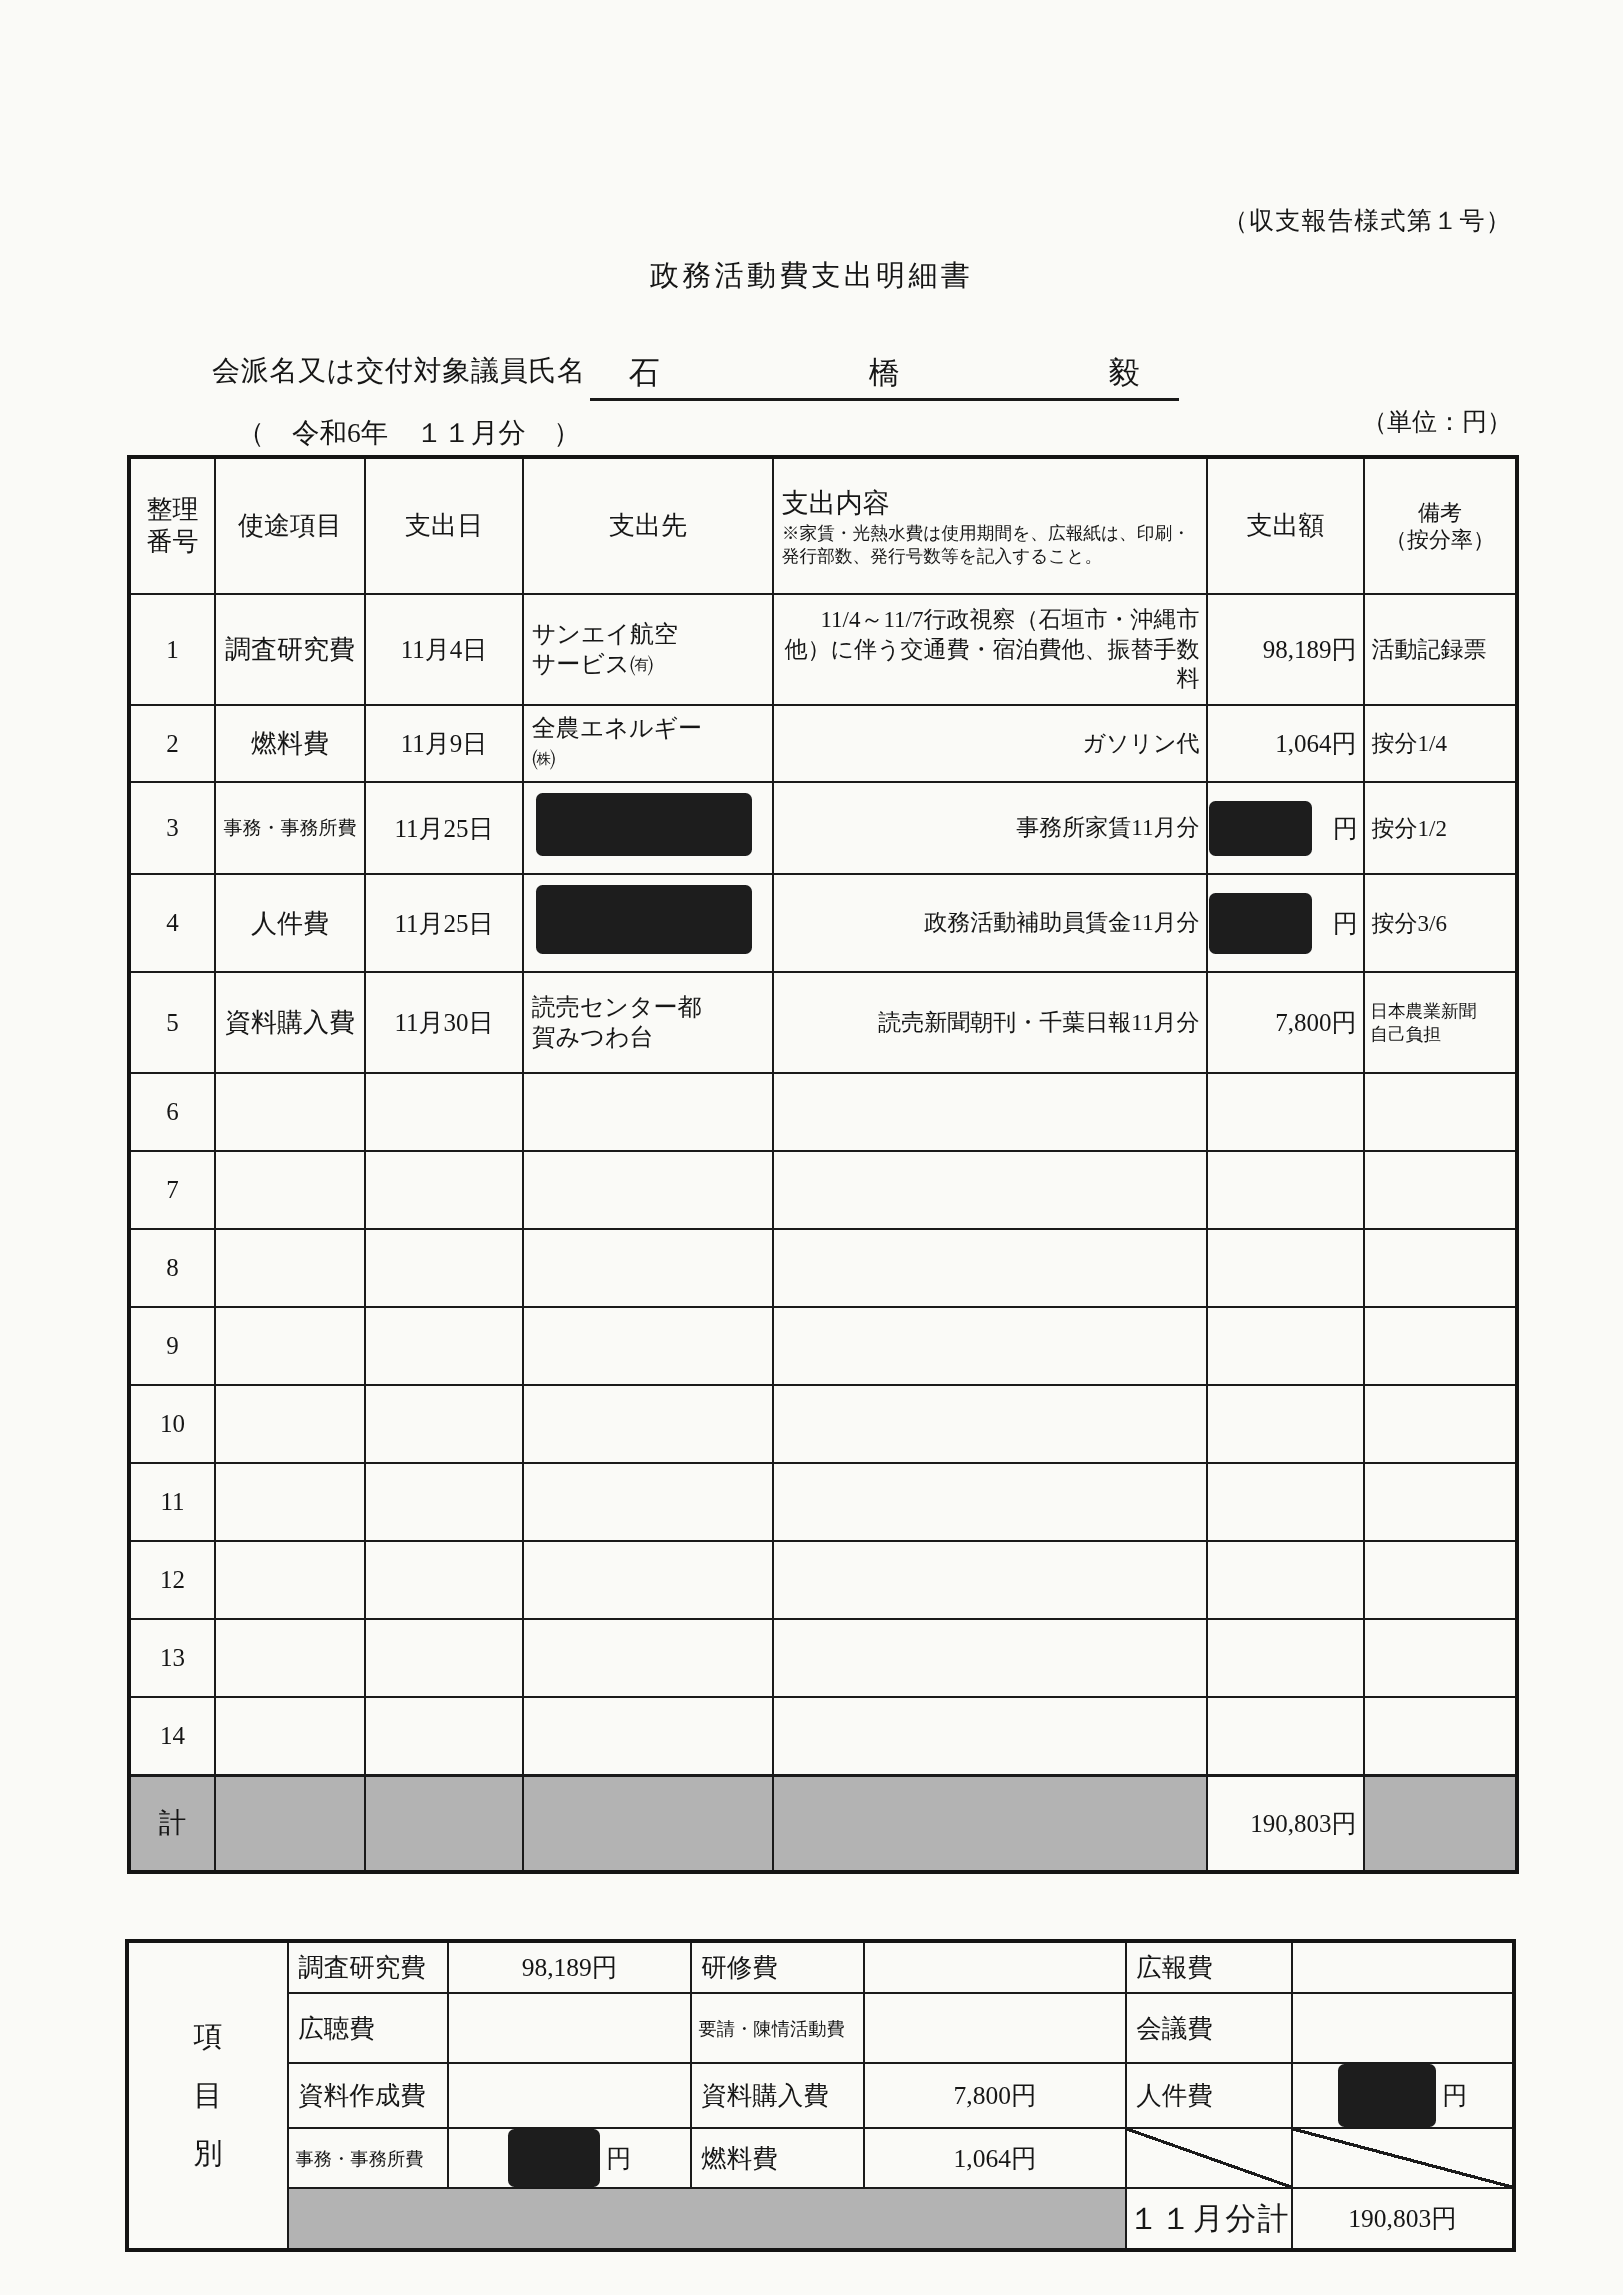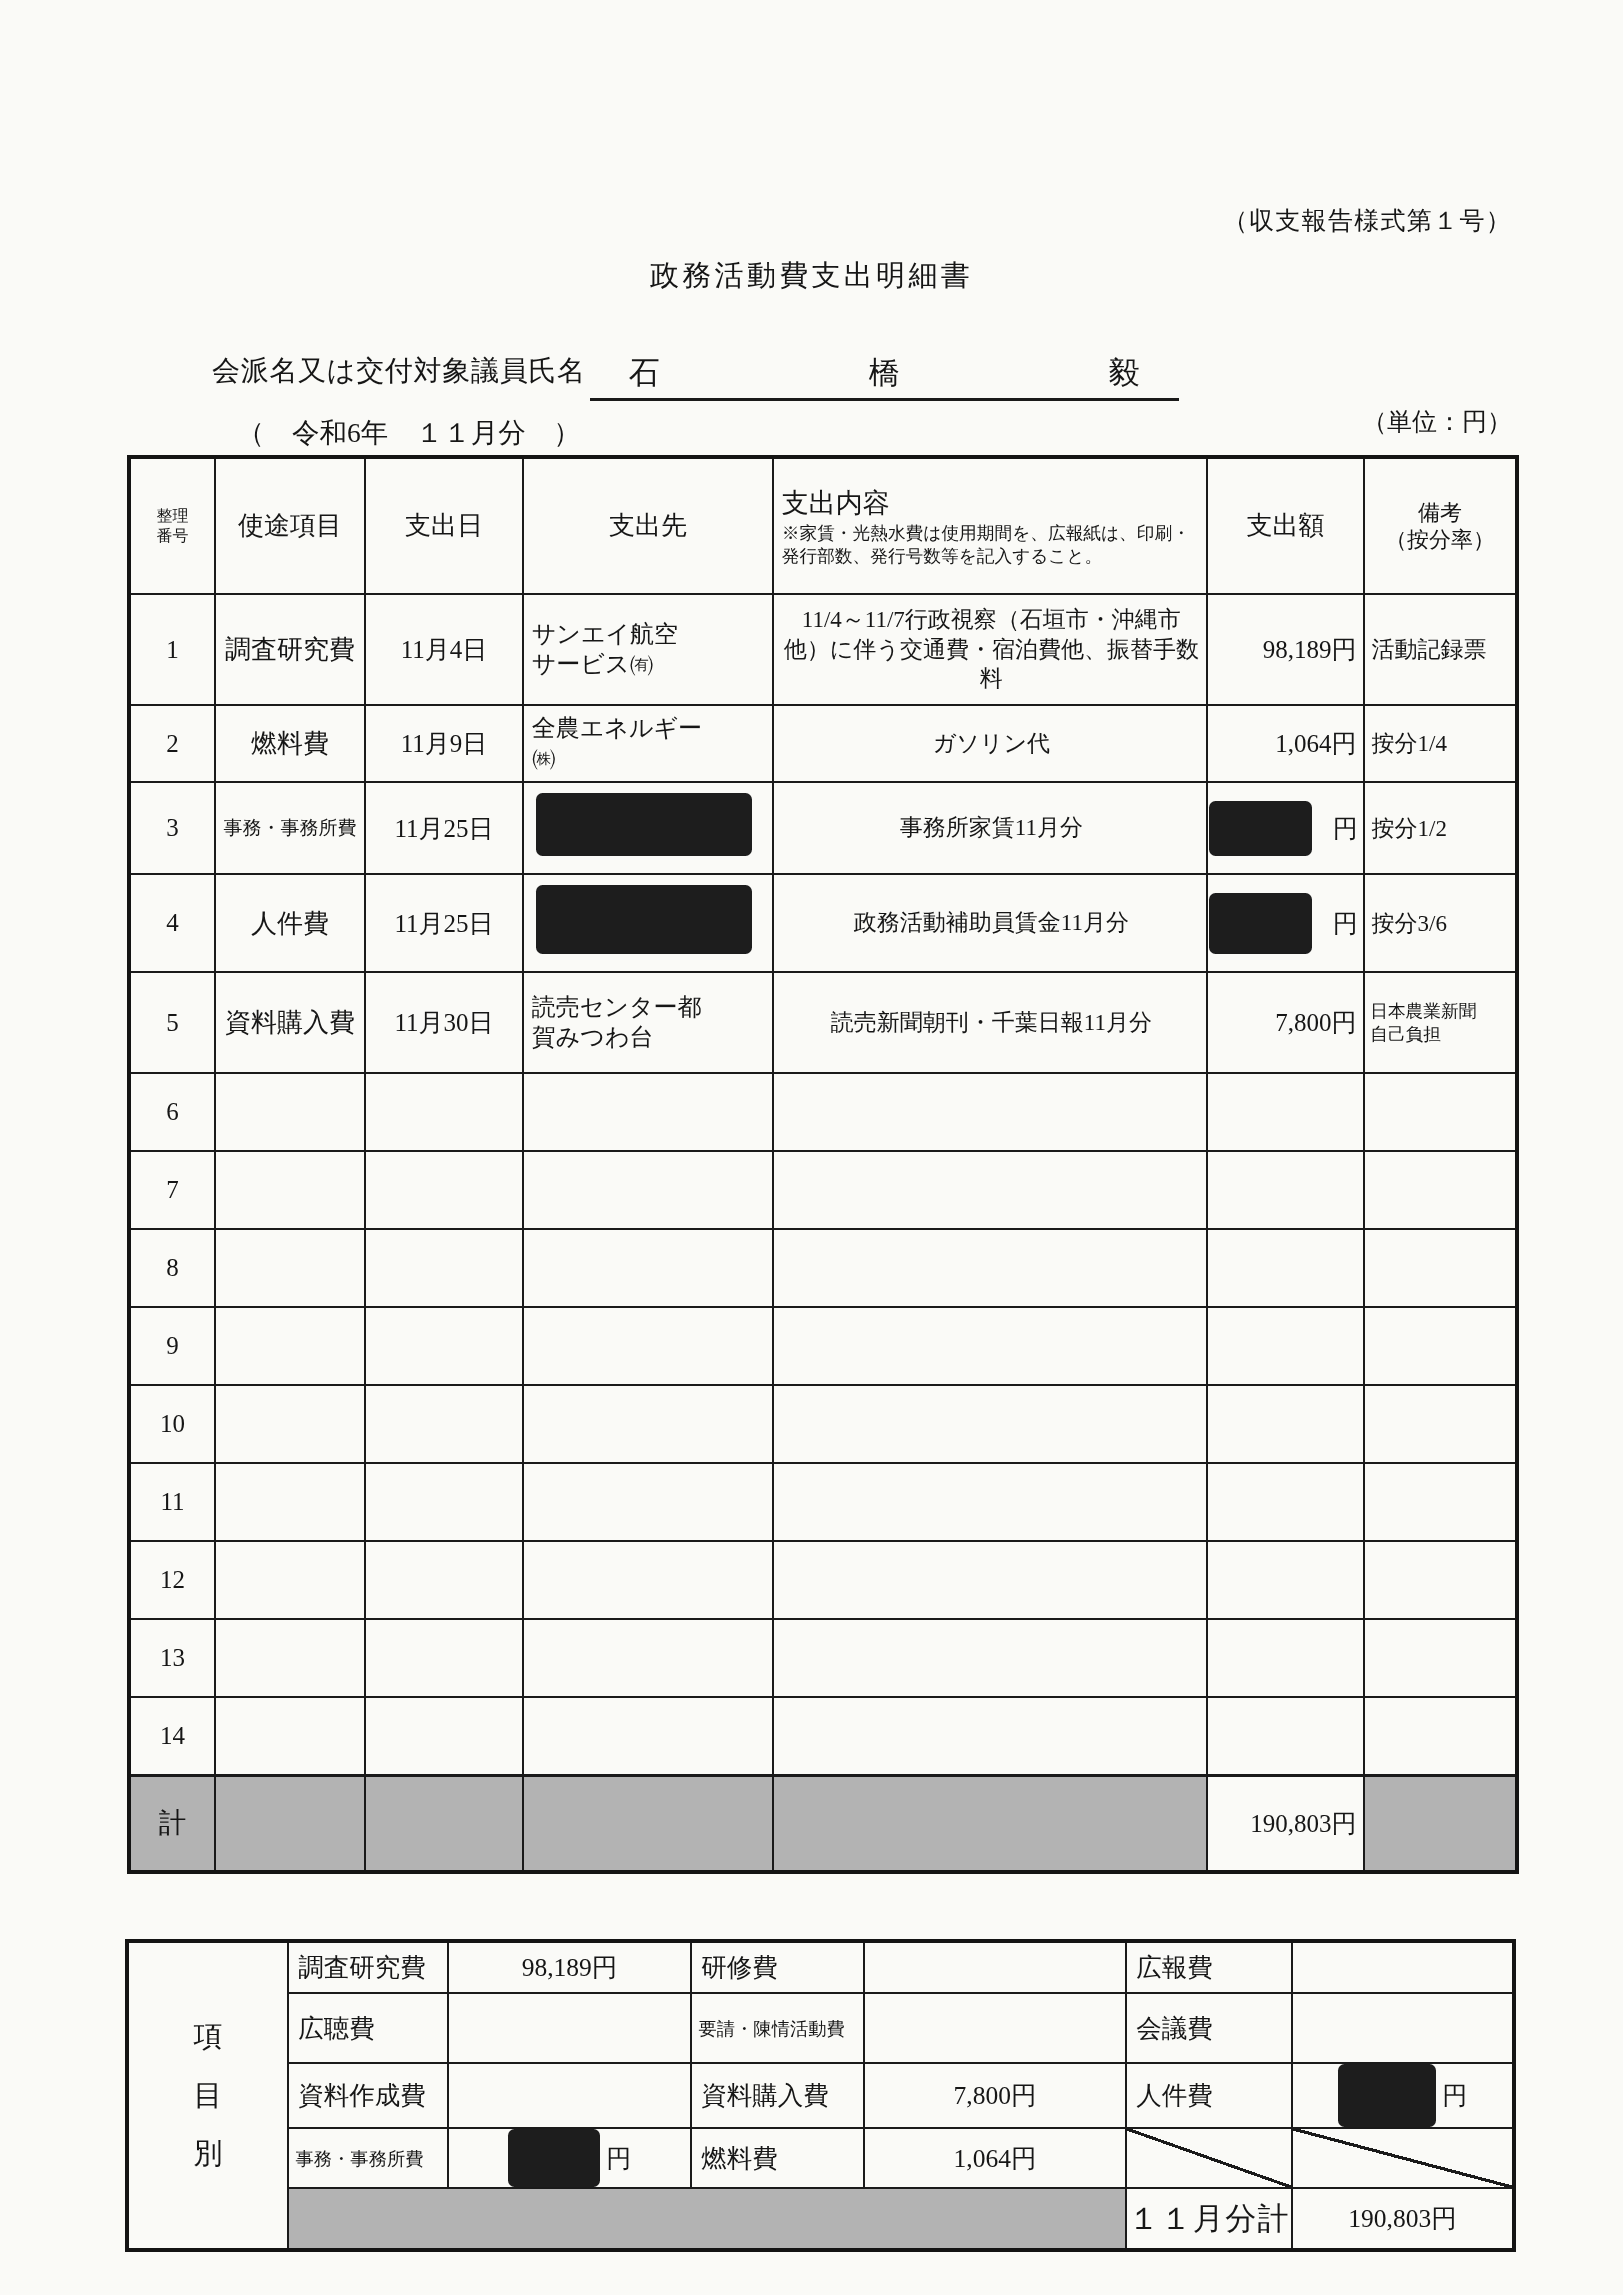--- a/index.html
+++ b/index.html
@@ -32,21 +32,21 @@
   .main-table{left:127px;top:455px;width:1388px;}
   .main-table{border:4.6px solid #141414;}
   .main-table td{border-width:2.6px 2px;}
   .sum-table{left:125px;top:1939px;width:1386px;border:4.6px solid #141414;}
   .sum-table td{border-width:2.6px 2px;}
   .c-no{text-align:center;font-size:25px;}
   .c-item{text-align:center;font-size:26px;}
   .c-item-small{text-align:center;font-size:19px;}
   .c-date{text-align:center;font-size:25px;}
   .c-payee{text-align:left;font-size:24px;padding:3.9px 5.2px 3.9px 7.8px;line-height:1.22;}
-  .c-detail{text-align:center;font-size:23px;padding:5.2px 6.5px 5.2px 9.2px;line-height:1.28;border-radius:19px;}
+  .c-detail{text-align:right;font-size:23px;padding:5.2px 6.5px 5.2px 9.2px;line-height:1.28;border-radius:19px;}
   .c-amount{text-align:right;font-size:25px;padding-right:6.5px;}
   .c-note{text-align:left;font-size:23px;padding-left:6.5px;}
   .c-note-small{text-align:left;font-size:17.7px;padding-left:5.2px;line-height:1.25;}
 
   .hdr{text-align:center;font-size:26px;line-height:1.25;}
   .hdr-detail{padding:3.9px 7.8px 2.6px 7.8px;}
   .hdr-detail .t{display:block;text-align:left;font-size:27px;margin-bottom:1.3px;}
   .hdr-detail .n{display:block;text-align:left;font-size:17.7px;line-height:1.3;}
 
   .gray{background:#b3b3b3;}
@@ -97,21 +97,21 @@
     <col style="width:86px">
       <col style="width:150px">
       <col style="width:158px">
     <col style="width:250px">
       <col style="width:434px">
       <col style="width:157px">
       <col style="width:153px">
   </colgroup>
   <tbody>
       <tr style="height:137px">
-    <td class="hdr pre" style="font-size:16px">整理
+    <td class="hdr pre" style="font-size:26px">整理
 番号</td>
     <td class="hdr">使途項目</td>
     <td class="hdr">支出日</td>
     <td class="hdr">支出先</td>
     <td class="hdr-detail">
       <span class="t">支出内容</span>
       <span class="n">※家賃・光熱水費は使用期間を、広報紙は、印刷・発行部数、発行号数等を記入すること。</span>
     </td>
     <td class="hdr">支出額</td>
     <td class="hdr pre" style="font-size:22px">備考

